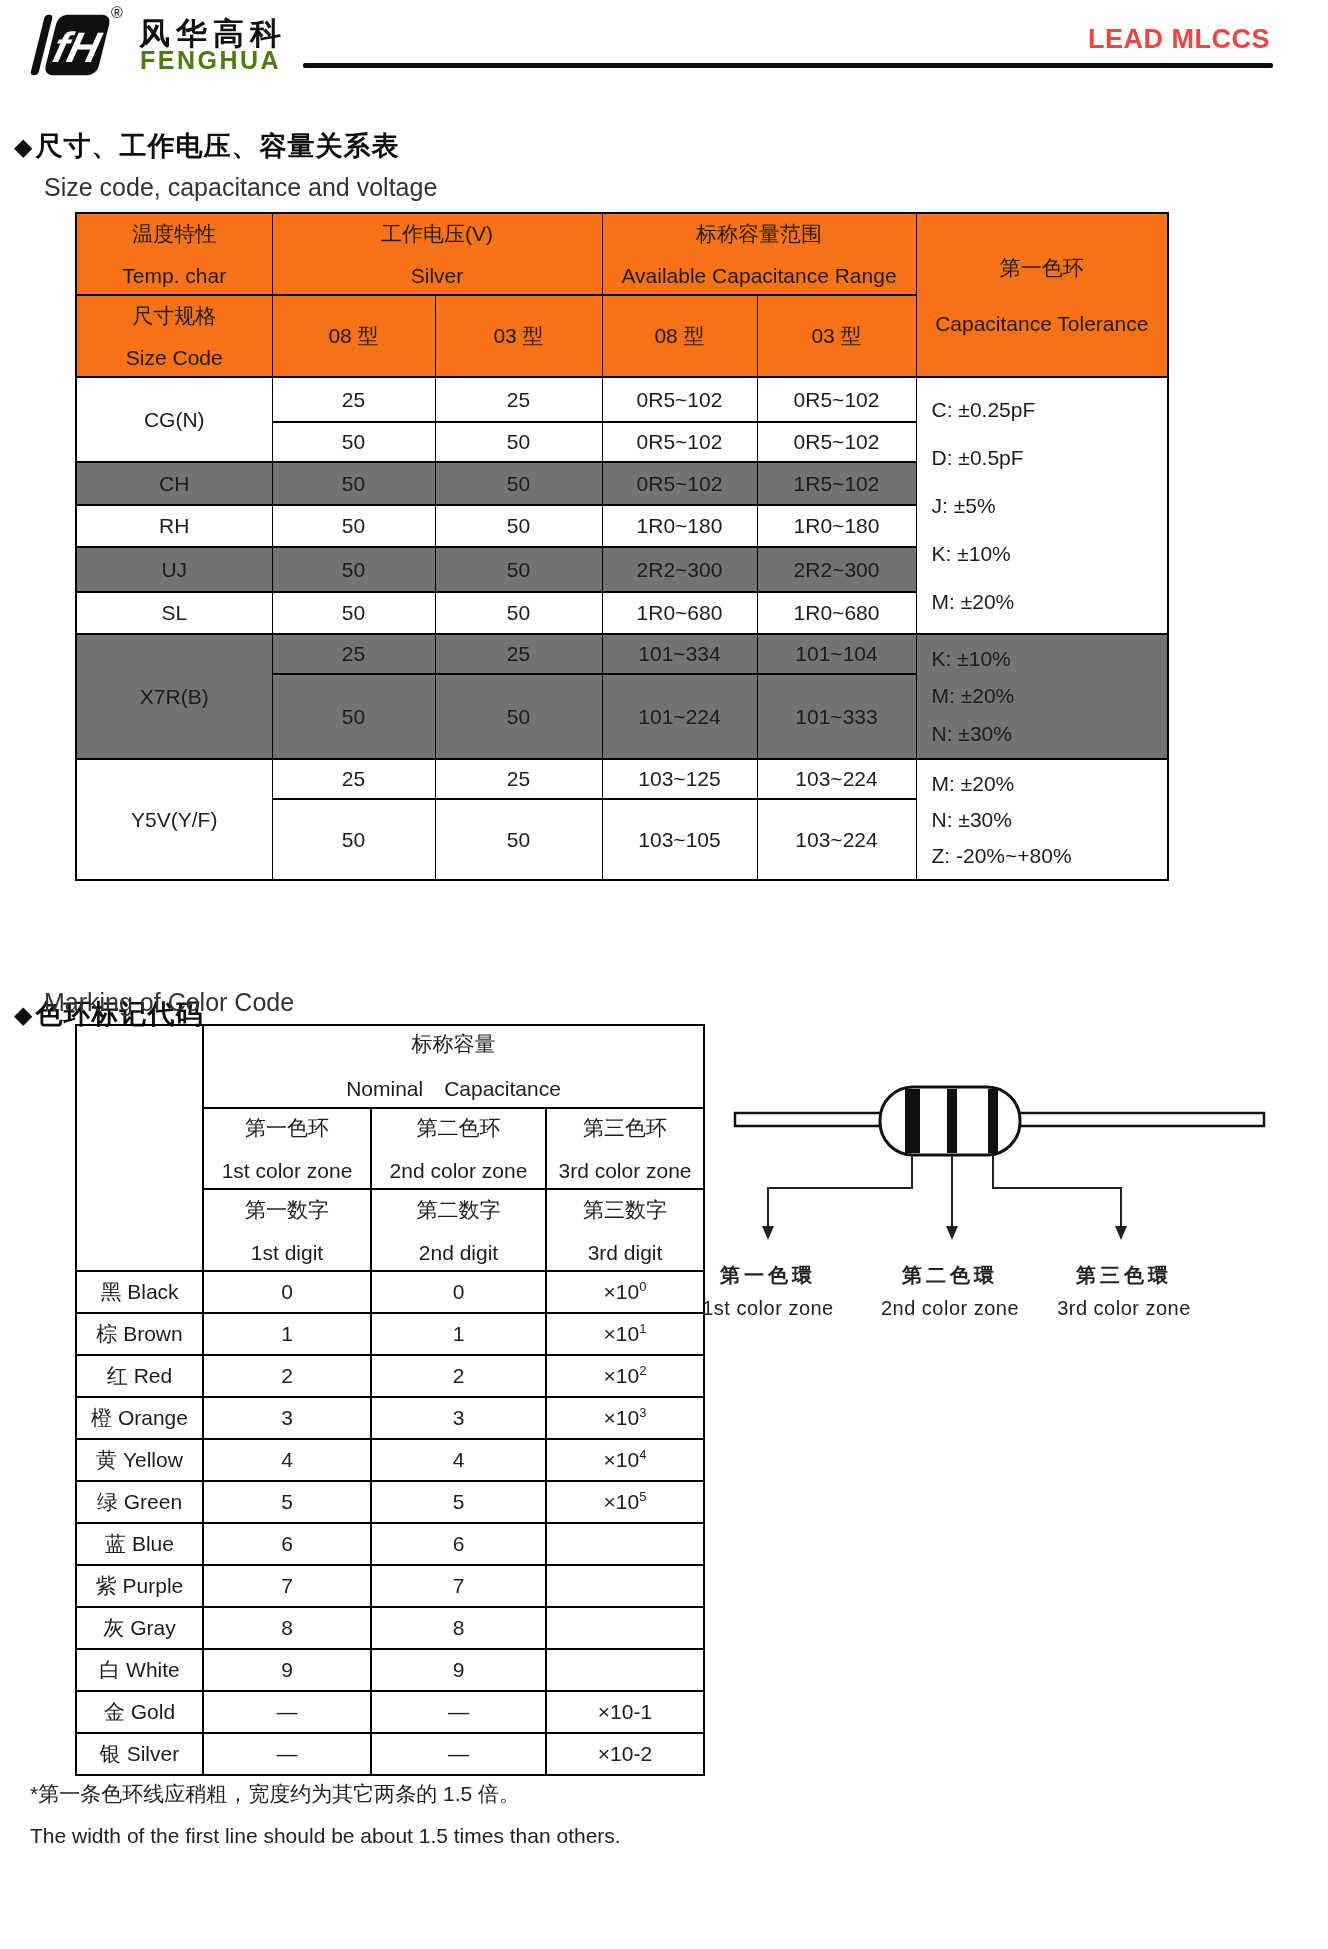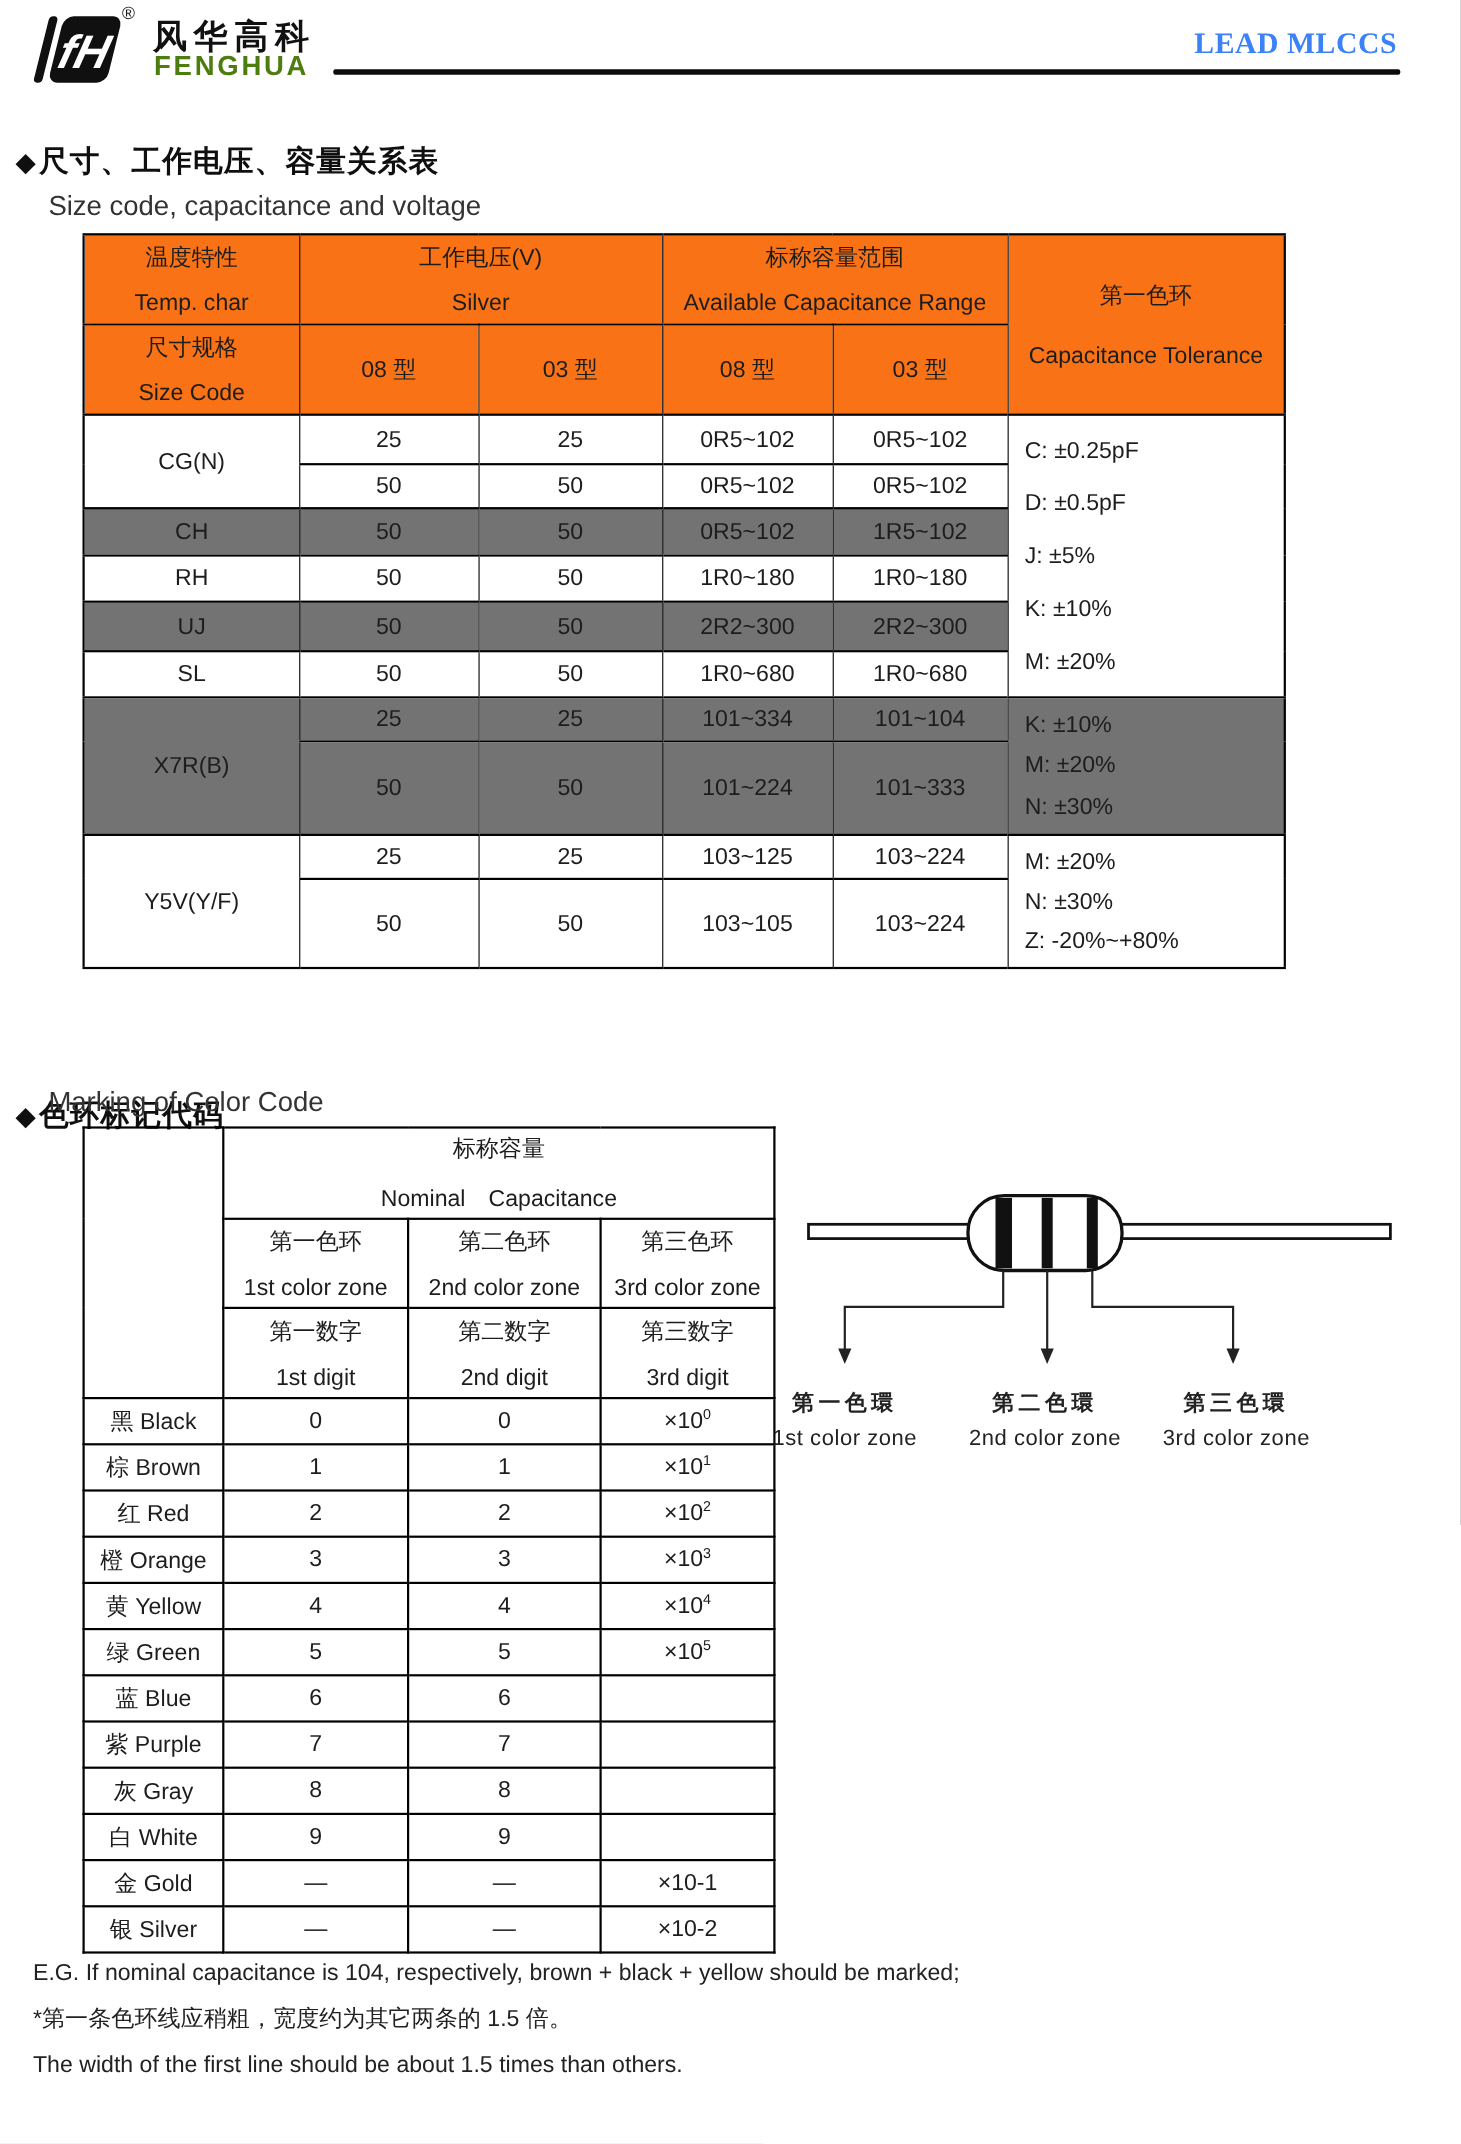--- a/index.html
+++ b/index.html
@@ -7,21 +7,21 @@
     position:relative;width:1328px;height:1949px;background:#ffffff;
     font-family:"Liberation Sans","DejaVu Sans",sans-serif;color:#1d1d1d;
     margin:0 auto;overflow:hidden;
   }
 
   
   .logo-svg{position:absolute;left:18px;top:10px;width:94px;height:70px;}
   .reg-mark{position:absolute;left:111px;top:4px;font-size:16px;color:#161616;}
   .brand-cn{position:absolute;left:139px;top:13px;font-size:31px;font-weight:900;letter-spacing:6px;color:#111;}
   .brand-en{position:absolute;left:140px;top:46px;font-size:25px;font-weight:700;letter-spacing:2.5px;color:#4d7c0f;}
-  .doc-title{position:absolute;top:24px;right:58px;font-size:27px;font-weight:700;color:#3b82f6;letter-spacing:0.5px;font-family:Liberation Serif, serif;}
+  .doc-title{position:absolute;top:24px;right:58px;font-size:27px;font-weight:700;color:#ef4444;letter-spacing:0.5px;}
   .header-rule{position:absolute;left:303px;top:63px;width:970px;height:5px;background:#0c0c0c;border-radius:2px;}
 
   
   .sec-title{position:absolute;left:14px;font-size:27px;font-weight:700;color:#0f0f0f;letter-spacing:1px;white-space:nowrap;}
   .sec-title .bullet{font-size:24px;margin-right:2px;}
   .sec-sub{position:absolute;left:44px;font-size:25px;color:#333;white-space:nowrap;}
 
   
   table{border-collapse:collapse;table-layout:fixed;}
   td{padding:0;text-align:center;vertical-align:middle;font-size:21px;color:#1d1d1d;overflow:hidden;}
@@ -354,18 +354,17 @@
   <div class="zone-label" style="left:860px;top:1262px;">
     <div class="cn">第二色環</div>
     <div class="en">2nd color zone</div>
   </div>
   <div class="zone-label" style="left:1034px;top:1262px;">
     <div class="cn">第三色環</div>
     <div class="en">3rd color zone</div>
   </div>
 
   <div class="notes">
-    <div>E.G. If nominal capacitance is 104, respectively, brown + black + yellow should be marked;</div>
     <div>*第一条色环线应稍粗，宽度约为其它两条的 1.5 倍。</div>
     <div>The width of the first line should be about 1.5 times than others.</div>
   </div>
 
 </div>
 
 </body></html>

